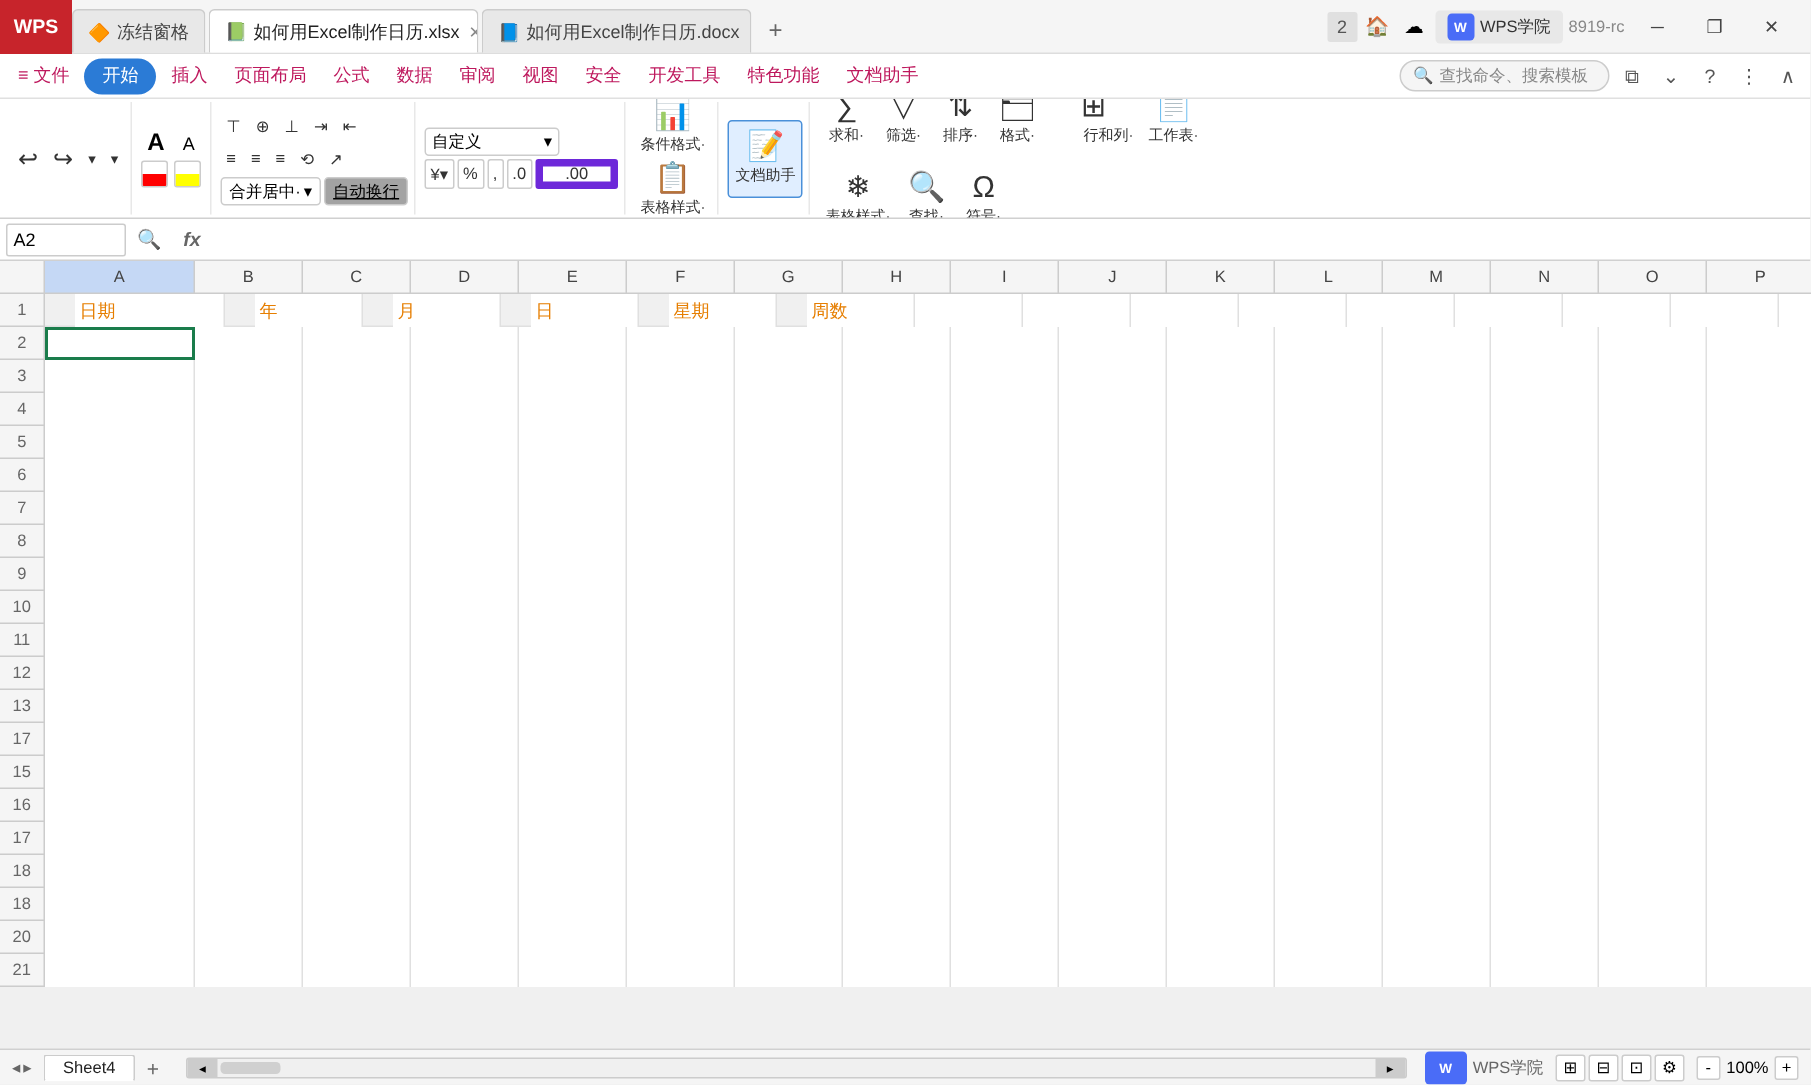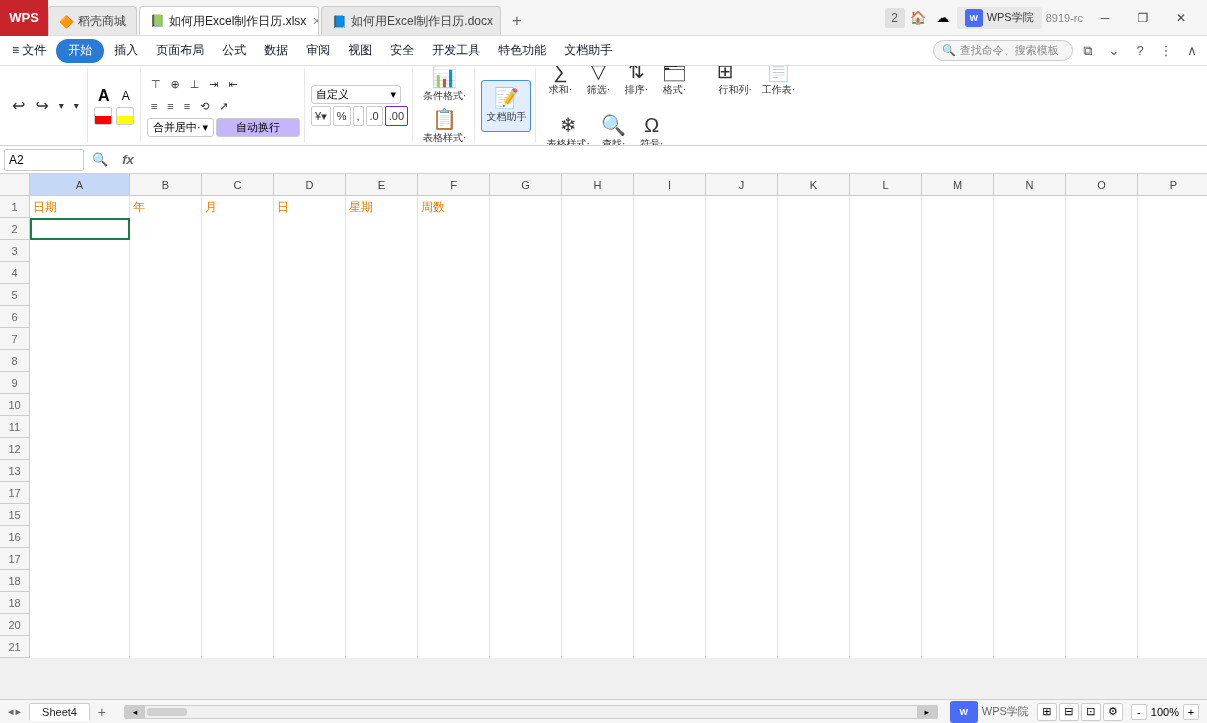--- a/index.html
+++ b/index.html
@@ -144,21 +144,21 @@
       border-bottom: 1px solid #e0e0e0;
       display: flex;
       align-items: center;
       padding: 0 4px;
       gap: 2px;
     }
     .menu-item {
       padding: 2px 8px;
       cursor: pointer;
       font-size: 12px;
-      color: #0f172a;
+      color: #be185d;
       border-radius: 3px;
       height: 24px;
       display: flex;
       align-items: center;
     }
     .menu-item.active {
       background: #2b7bd6;
       color: white;
       border-radius: 3px;
     }
@@ -300,27 +300,28 @@
       border: 1px solid #ccc;
       border-radius: 3px;
       cursor: pointer;
       font-size: 11px;
       background: white;
       gap: 2px;
     }
     .wrap-btn {
       display: flex;
       align-items: center;
-      padding: 1px 19px;
+      padding: 1px 5px;
       border: 1px solid #ccc;
       border-radius: 3px;
       cursor: pointer;
       font-size: 11px;
-      background: #c4b5fd;
+      background: #a3a3a3;
       gap: 2px;
+      text-decoration: underline;
     }
 
     
     .formula-bar {
       height: 28px;
       background: #fff;
       border-bottom: 1px solid #d0d0d0;
       display: flex;
       align-items: center;
       padding: 0 4px;
@@ -437,20 +438,21 @@
     }
 
     .grid-cell.selected {
       border: 2px solid #1a7c4b;
       background: #fff;
     }
 
     .grid-cell.header-cell {
       font-weight: normal;
       color: #e67e00;
+      margin-left: 20px;
     }
 
     .grid-cell.col-a { width: 100px; }
     .grid-cell.col-b { width: 72px; }
     .grid-cell.col-c { width: 72px; }
     .grid-cell.col-d { width: 72px; }
     .grid-cell.col-e { width: 72px; }
     .grid-cell.col-f { width: 72px; }
     .grid-cell.col-g { width: 72px; }
     .grid-cell.col-h { width: 72px; }
@@ -574,21 +576,21 @@
 </head>
 <body>
 
 <div class="title-bar">
   <div class="wps-logo">
     <span>WPS</span>
   </div>
   <div class="tabs-area">
     <div class="tab">
       <span class="tab-icon">🔶</span>
-      <span>稻壳商城</span>
+      <span>冻结窗格</span>
     </div>
     <div class="tab active">
       <span class="tab-icon" style="color:#1a7c4b;">📗</span>
       <span>如何用Excel制作日历.xlsx</span>
       <span class="tab-close">✕</span>
     </div>
     <div class="tab">
       <span class="tab-icon" style="color:#2b7bd6;">📘</span>
       <span>如何用Excel制作日历.docx</span>
       <span class="tab-close">✕</span>
@@ -724,21 +726,21 @@
     <div class="number-format-group">
       <div class="format-dropdown">
         <span>自定义</span>
         <span>▾</span>
       </div>
       <div class="ribbon-row">
         <div class="ribbon-btn-small" style="border:1px solid #ccc;padding:0 3px;border-radius:2px;">¥▾</div>
         <div class="ribbon-btn-small" style="border:1px solid #ccc;padding:0 3px;border-radius:2px;">%</div>
         <div class="ribbon-btn-small" style="border:1px solid #ccc;padding:0 3px;border-radius:2px;">,</div>
         <div class="ribbon-btn-small" style="border:1px solid #ccc;padding:0 3px;border-radius:2px;">.0</div>
-        <div class="ribbon-btn-small" style="border:1px solid #6d28d9;padding:0 3px;border-radius:2px;">.00</div>
+        <div class="ribbon-btn-small" style="border:5px solid #6d28d9;padding:0 15px;border-radius:2px;">.00</div>
       </div>
     </div>
   </div>
 
   <div class="ribbon-group">
     <div class="ribbon-btn">
       <span class="btn-icon">📊</span>
       <span>条件格式·</span>
     </div>
     <div class="ribbon-btn">

